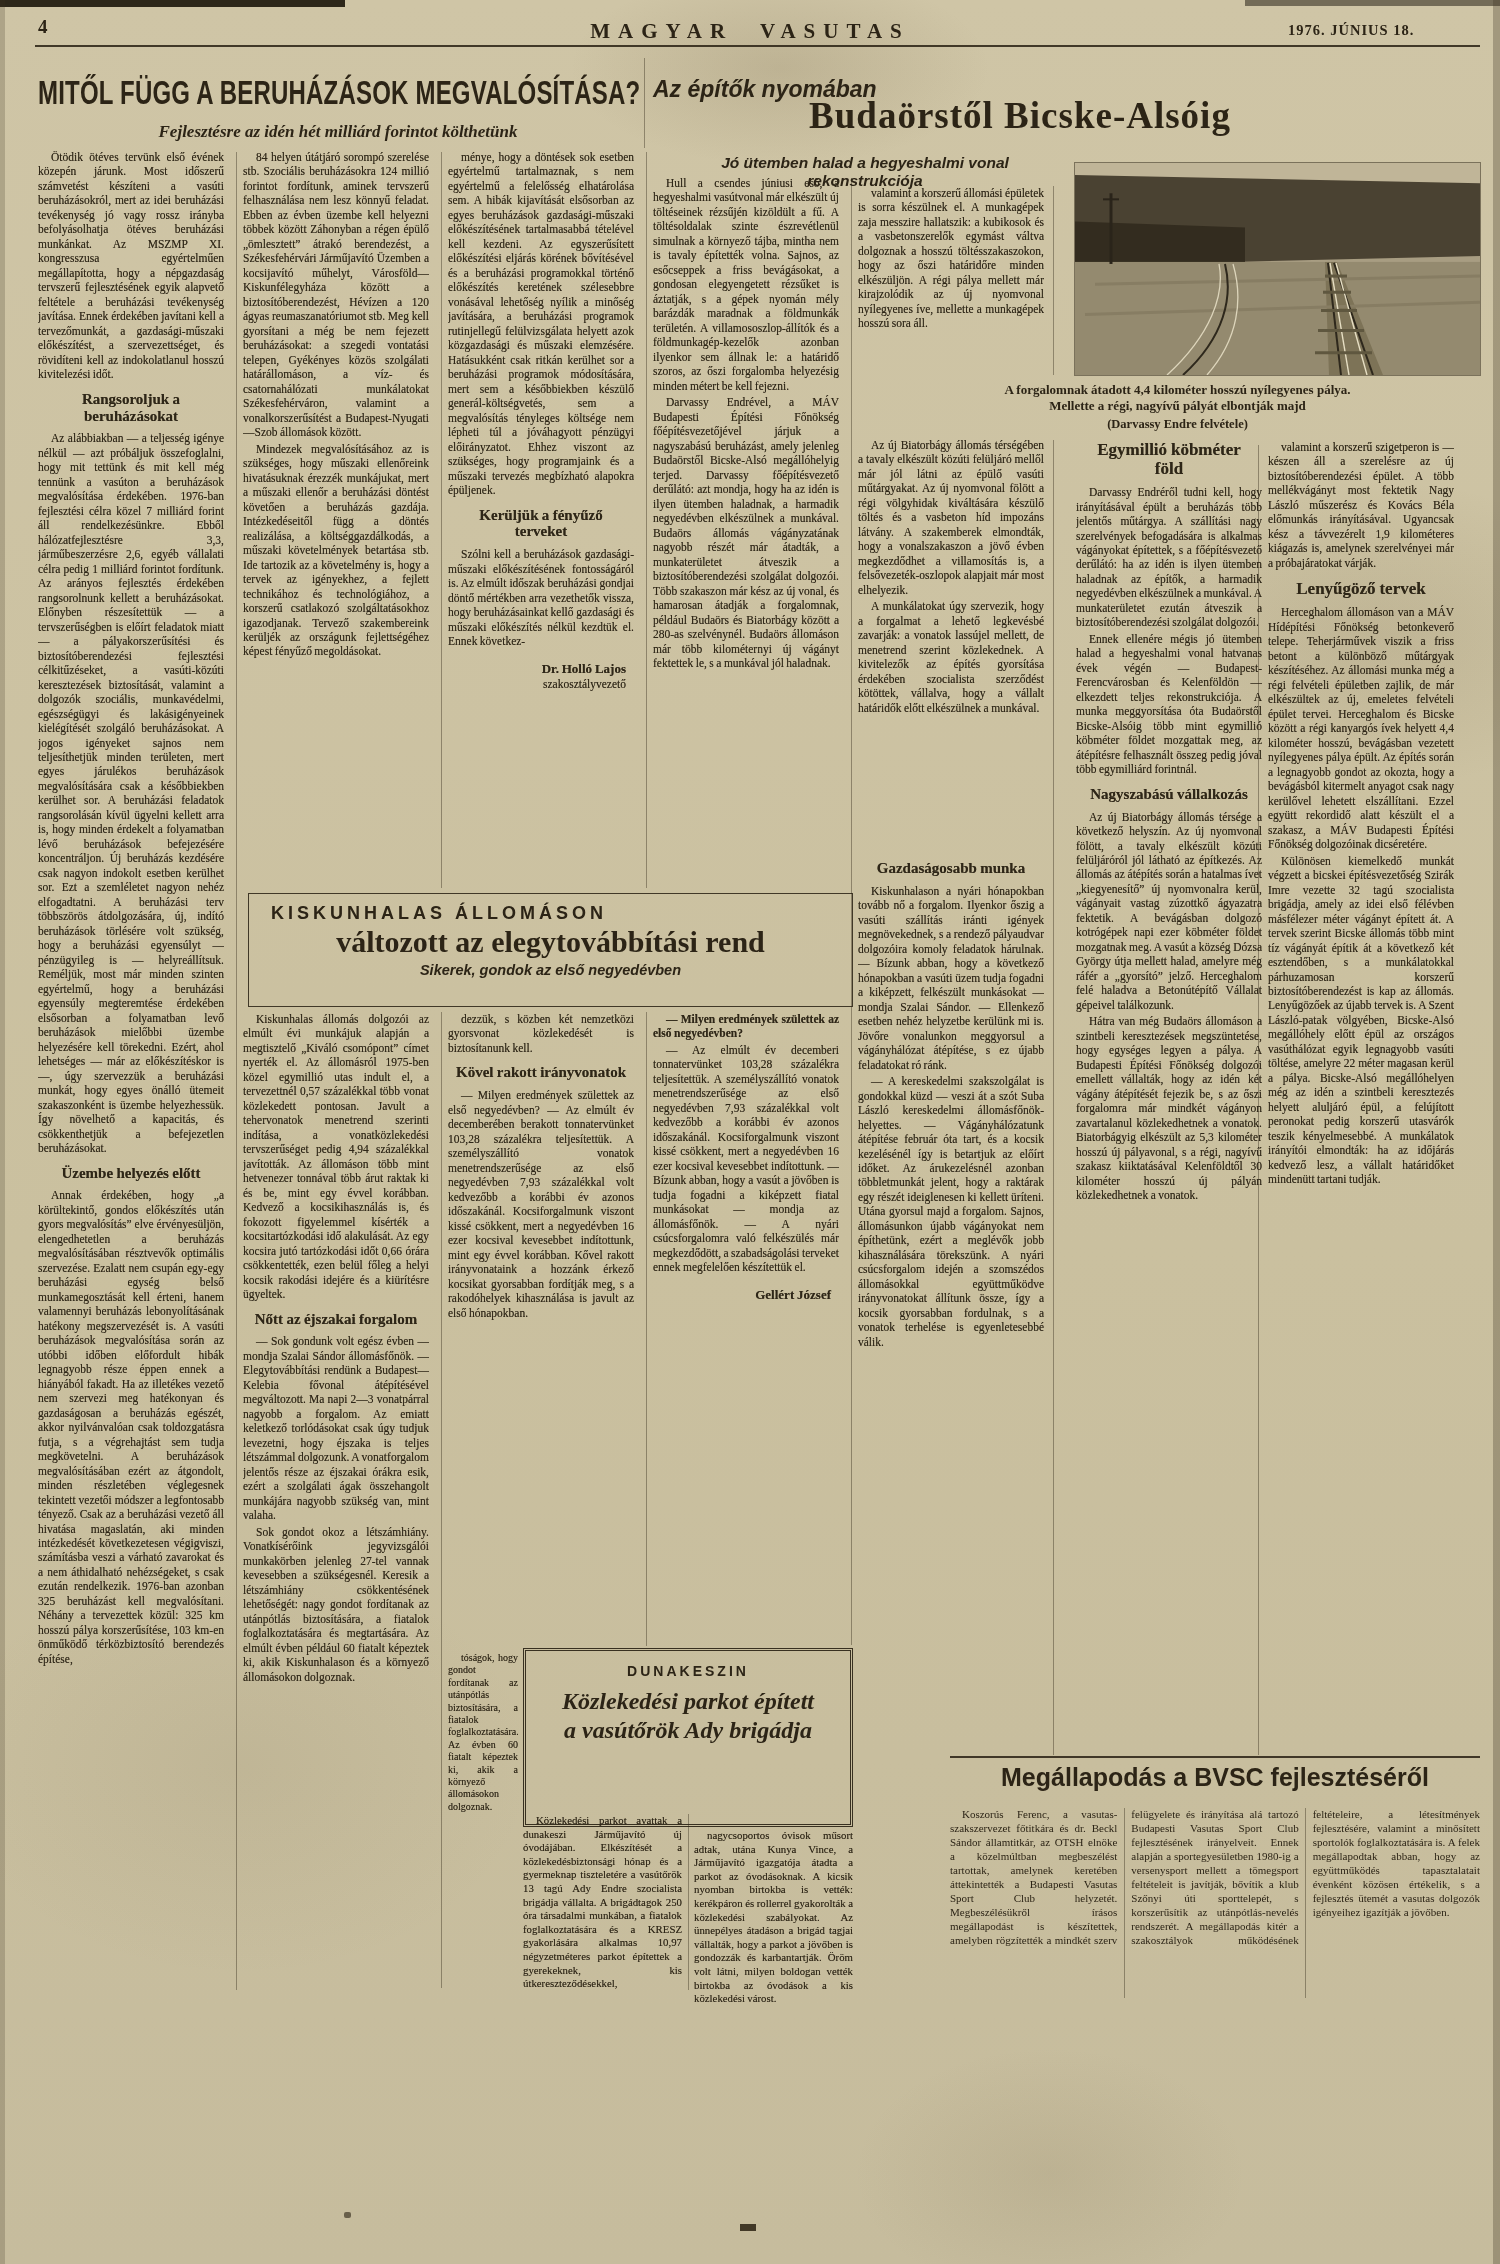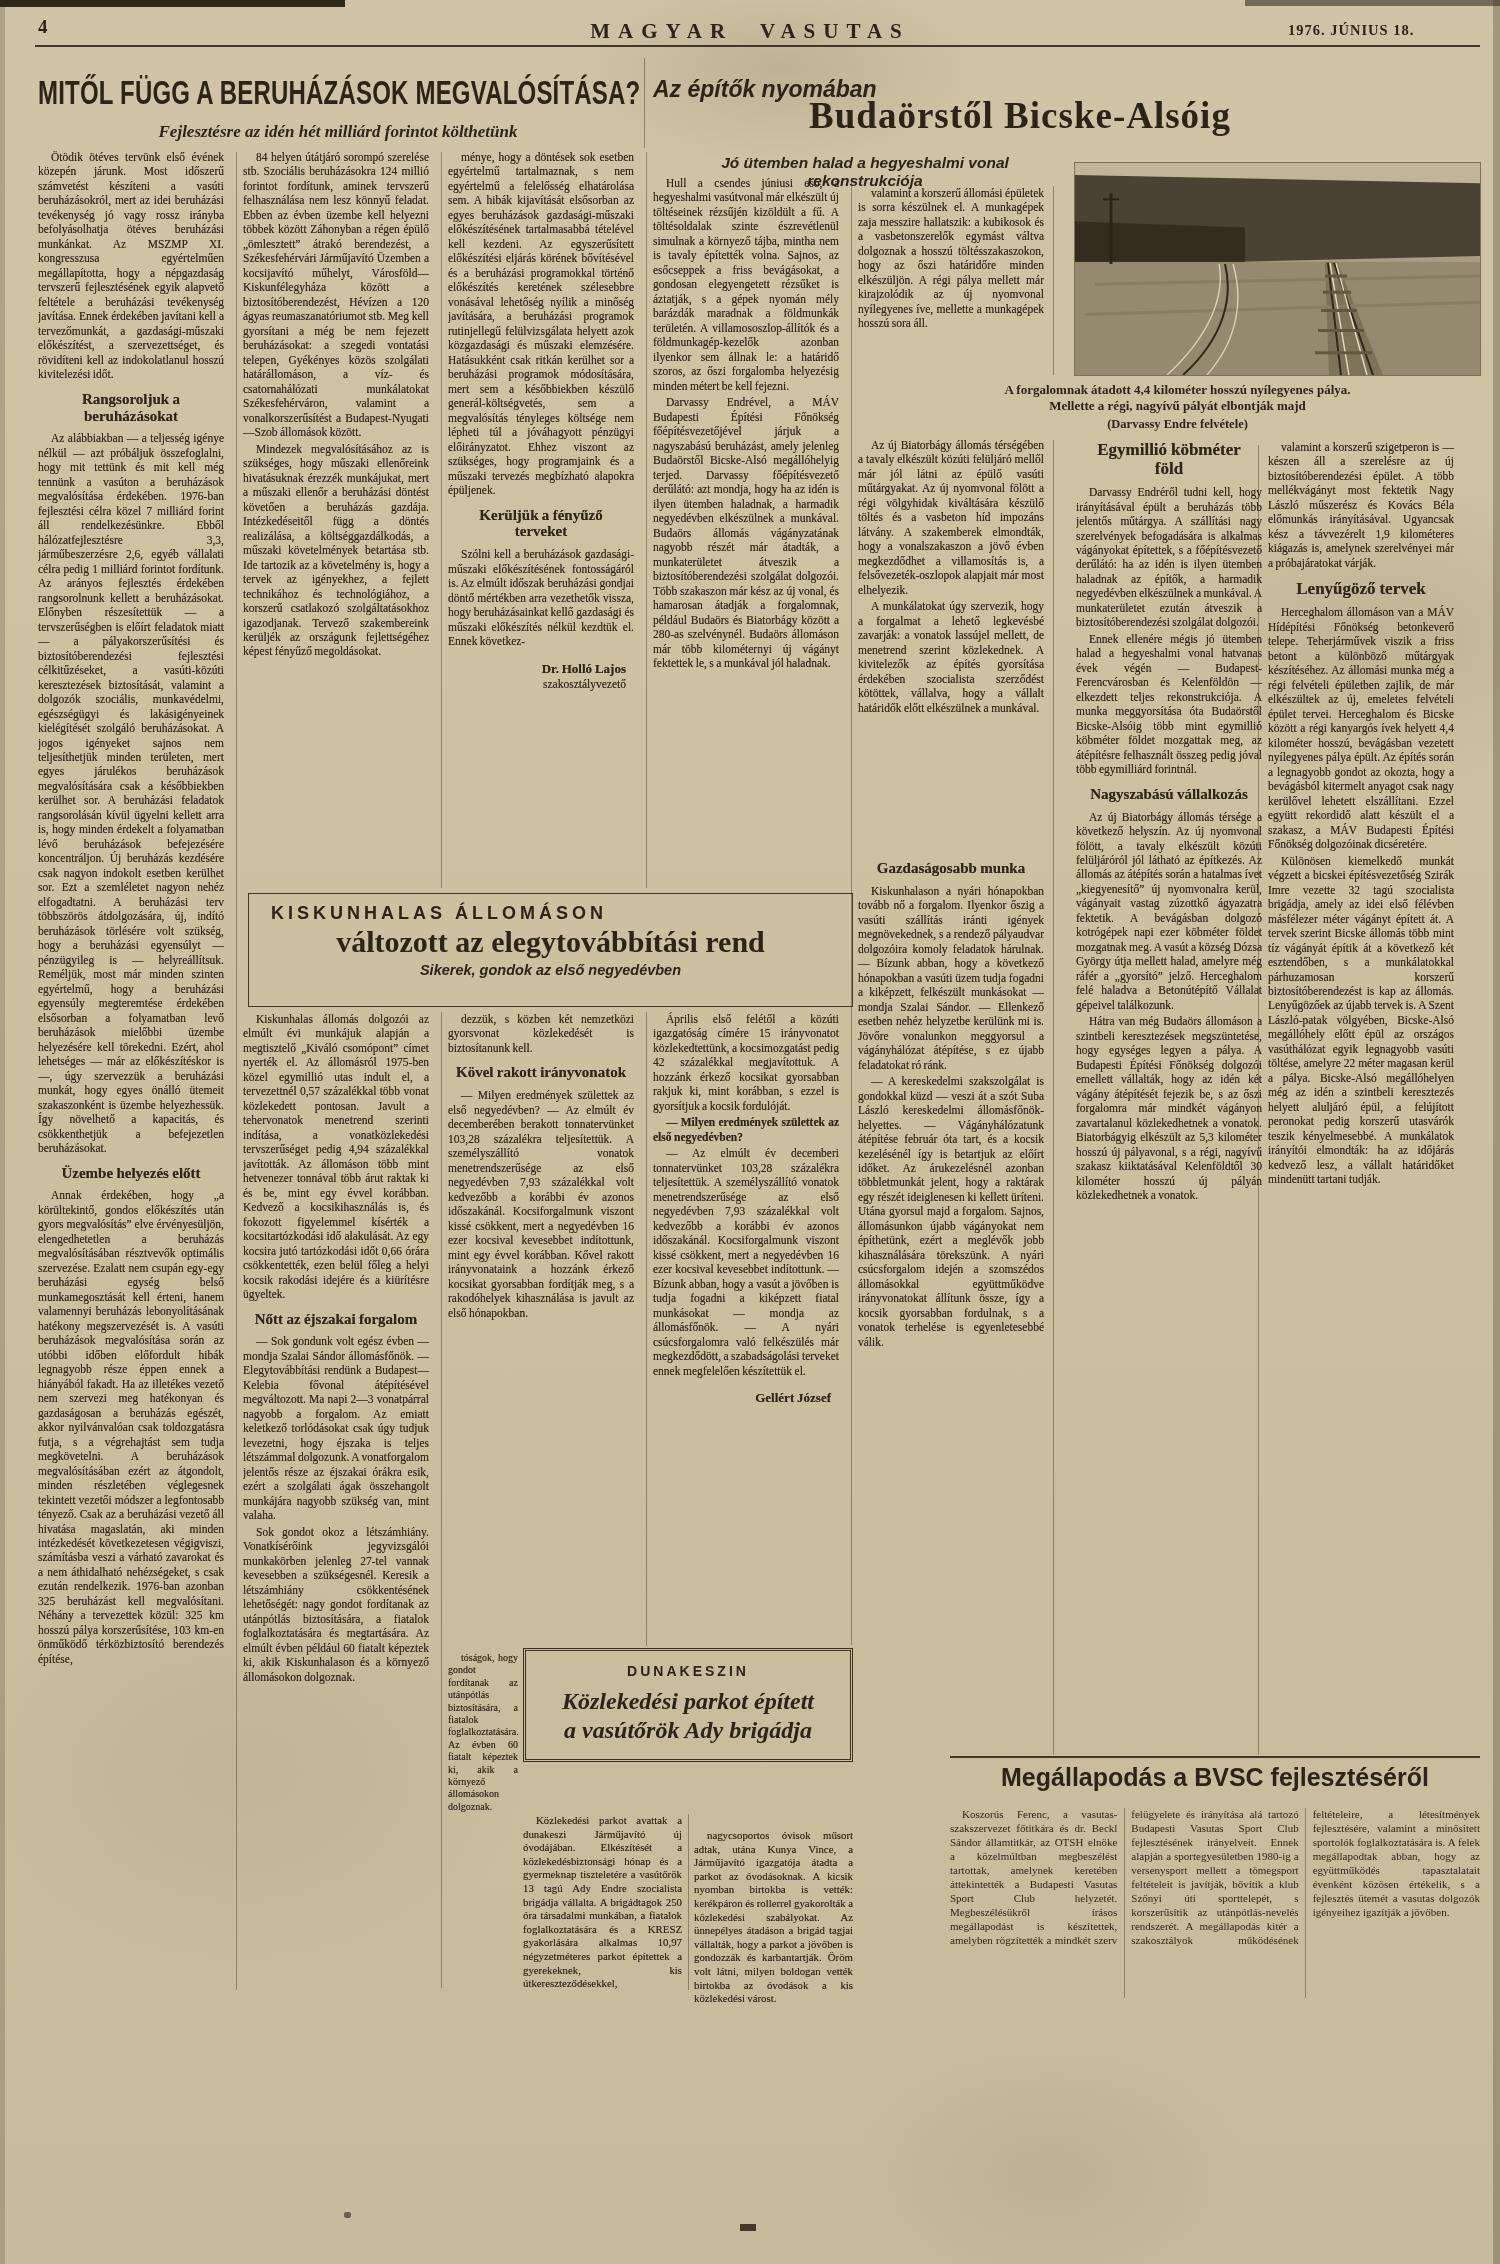--- a/index.html
+++ b/index.html
@@ -89,21 +89,21 @@
     font-weight:bold; font-size:18px; letter-spacing:4px;
   }
   .kis-headline{ text-align:center; font-weight:bold; font-size:30px; margin-top:1px; }
   .kis-subtitle{
     text-align:center; font-weight:bold; font-style:italic; font-size:14.5px; margin-top:3px;
     font-family:"Liberation Sans","DejaVu Sans",sans-serif;
   }
 
   
   .dun-box{
-    left:523px; top:1648px; width:330px; height:114px;
+    left:523px; top:1648px; width:330px; height:179px;
     border:3px double rgba(40,32,18,.9); text-align:center;
   }
   .dun-kicker{
     margin-top:12px; font-family:"Liberation Sans","DejaVu Sans",sans-serif;
     font-weight:bold; font-size:14px; letter-spacing:3px;
   }
   .dun-headline{ font-weight:bold; font-style:italic; font-size:24px; line-height:1.2; margin-top:8px; }
 
   
   .bvsc-headline{
@@ -273,21 +273,20 @@
   <p>dezzük, s közben két nemzetközi gyorsvonat közlekedését is biztosítanunk kell.</p>
   <div class="subhead">Kövel rakott irányvonatok</div>
   <p>— Milyen eredmények születtek az első negyedévben? — Az elmúlt év decemberében berakott tonnatervünket 103,28 százalékra teljesítettük. A személyszállító vonatok menetrendszerűsége az első negyedévben 7,93 százalékkal volt kedvezőbb a korábbi év azonos időszakánál. Kocsiforgalmunk viszont kissé csökkent, mert a negyedévben 16 ezer kocsival kevesebbet indítottunk, mint egy évvel korábban. Kővel rakott irányvonataink a hozzánk érkező kocsikat gyorsabban fordítják meg, s a rakodóhelyek kihasználása is javult az első hónapokban.</p>
 </div>
 
 <div class="col tiny" style="left:448px;top:1652px;width:70px;height:338px;">
   <p>tóságok, hogy gondot fordítanak az utánpótlás biztosítására, a fiatalok foglalkoztatására. Az évben 60 fiatalt képeztek ki, akik a környező állomásokon dolgoznak.</p>
 </div>
 
 <div class="col" style="left:653px;top:1012px;width:186px;height:630px;">
-  <p>Április első felétől a közúti igazgatóság címére 15 irányvonatot közlekedtettünk, a kocsimozgatást pedig 42 százalékkal megjavítottuk. A hozzánk érkező kocsikat gyorsabban rakjuk ki, mint korábban, s ezzel is gyorsítjuk a kocsik fordulóját.</p>
   <p class="q">— Milyen eredmények születtek az első negyedévben?</p>
   <p>— Az elmúlt év decemberi tonnatervünket 103,28 százalékra teljesítettük. A személyszállító vonatok menetrendszerűsége az első negyedévben 7,93 százalékkal volt kedvezőbb a korábbi év azonos időszakánál. Kocsiforgalmunk viszont kissé csökkent, mert a negyedévben 16 ezer kocsival kevesebbet indítottunk. — Bízunk abban, hogy a vasút a jövőben is tudja fogadni a kiképzett fiatal munkásokat — mondja az állomásfőnök. — A nyári csúcsforgalomra való felkészülés már megkezdődött, a szabadságolási terveket ennek megfelelően készítettük el.</p>
   <div class="sig">
     <div class="name">Gellért József</div>
   </div>
 </div>
 
 <div class="abs dun-box">
   <div class="dun-kicker">DUNAKESZIN</div>
   <div class="dun-headline">

